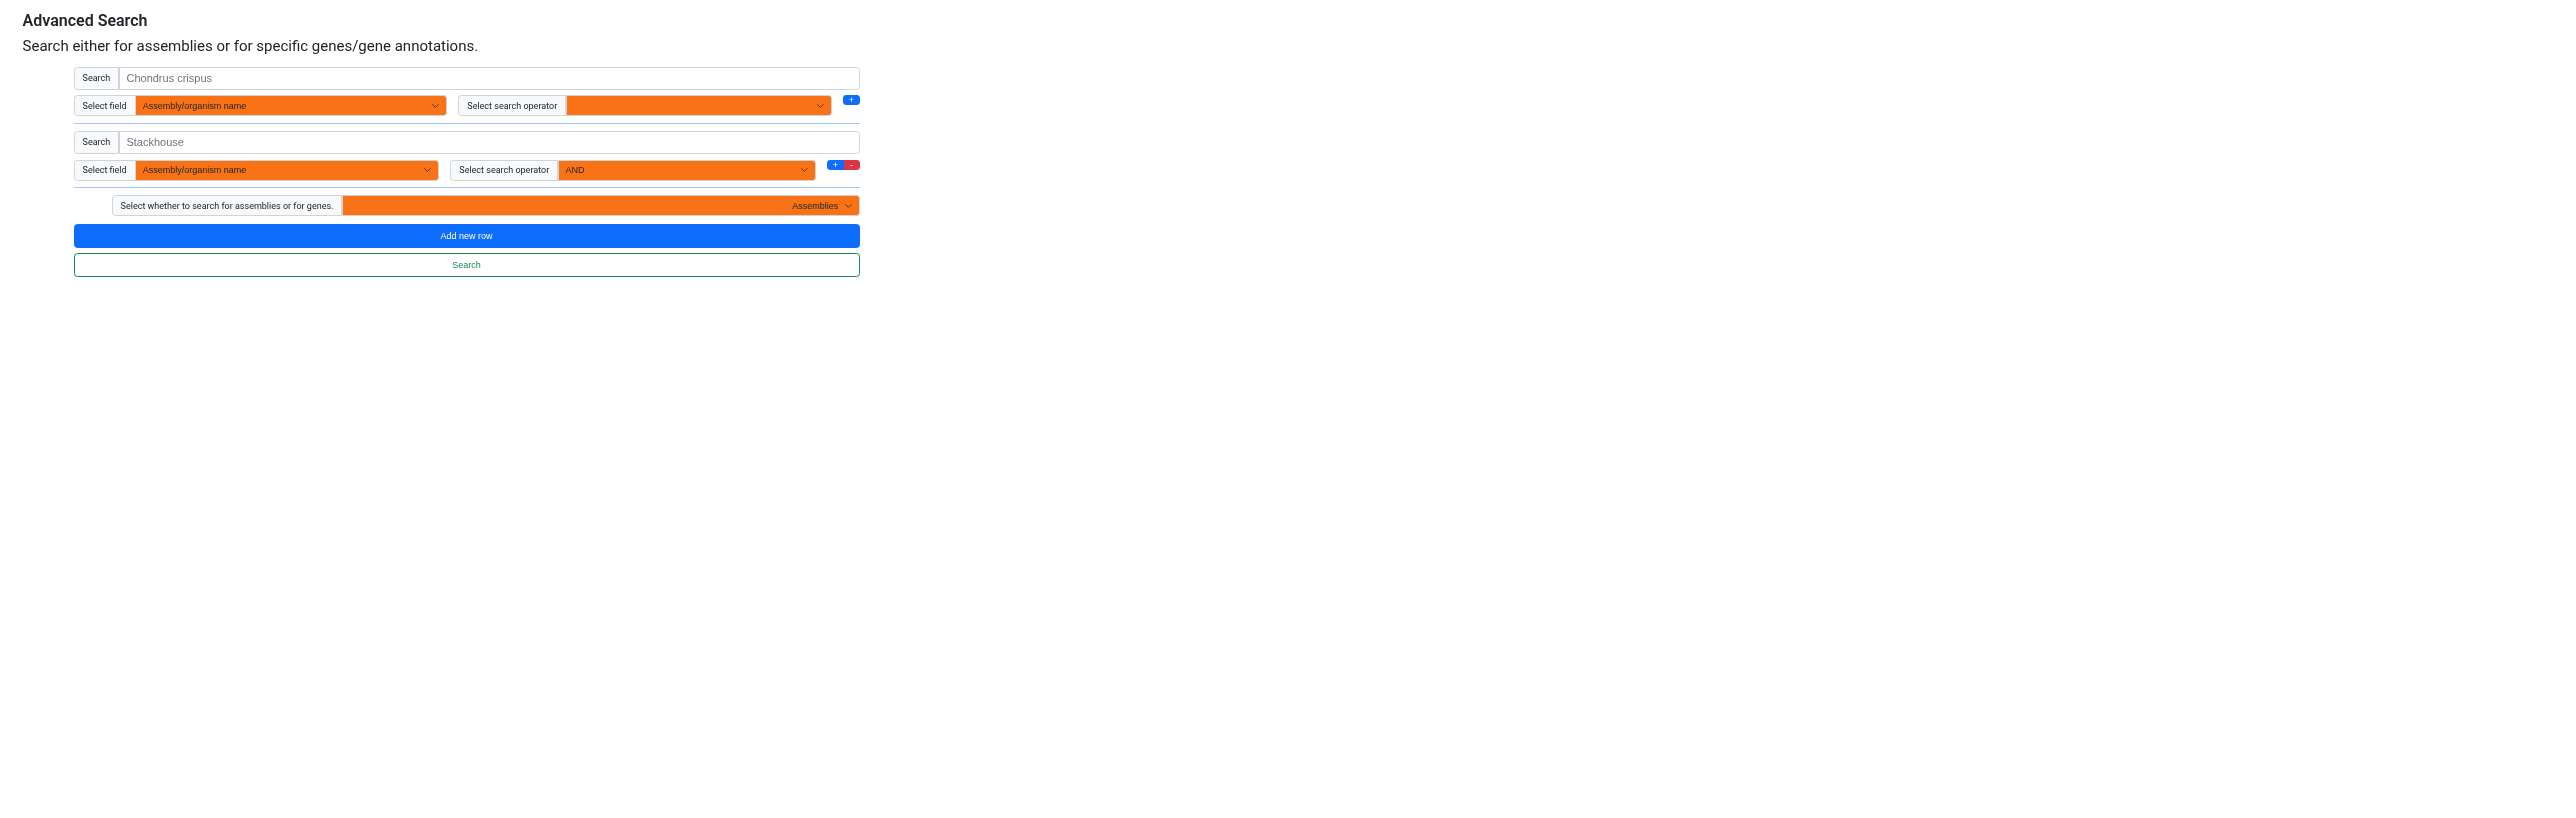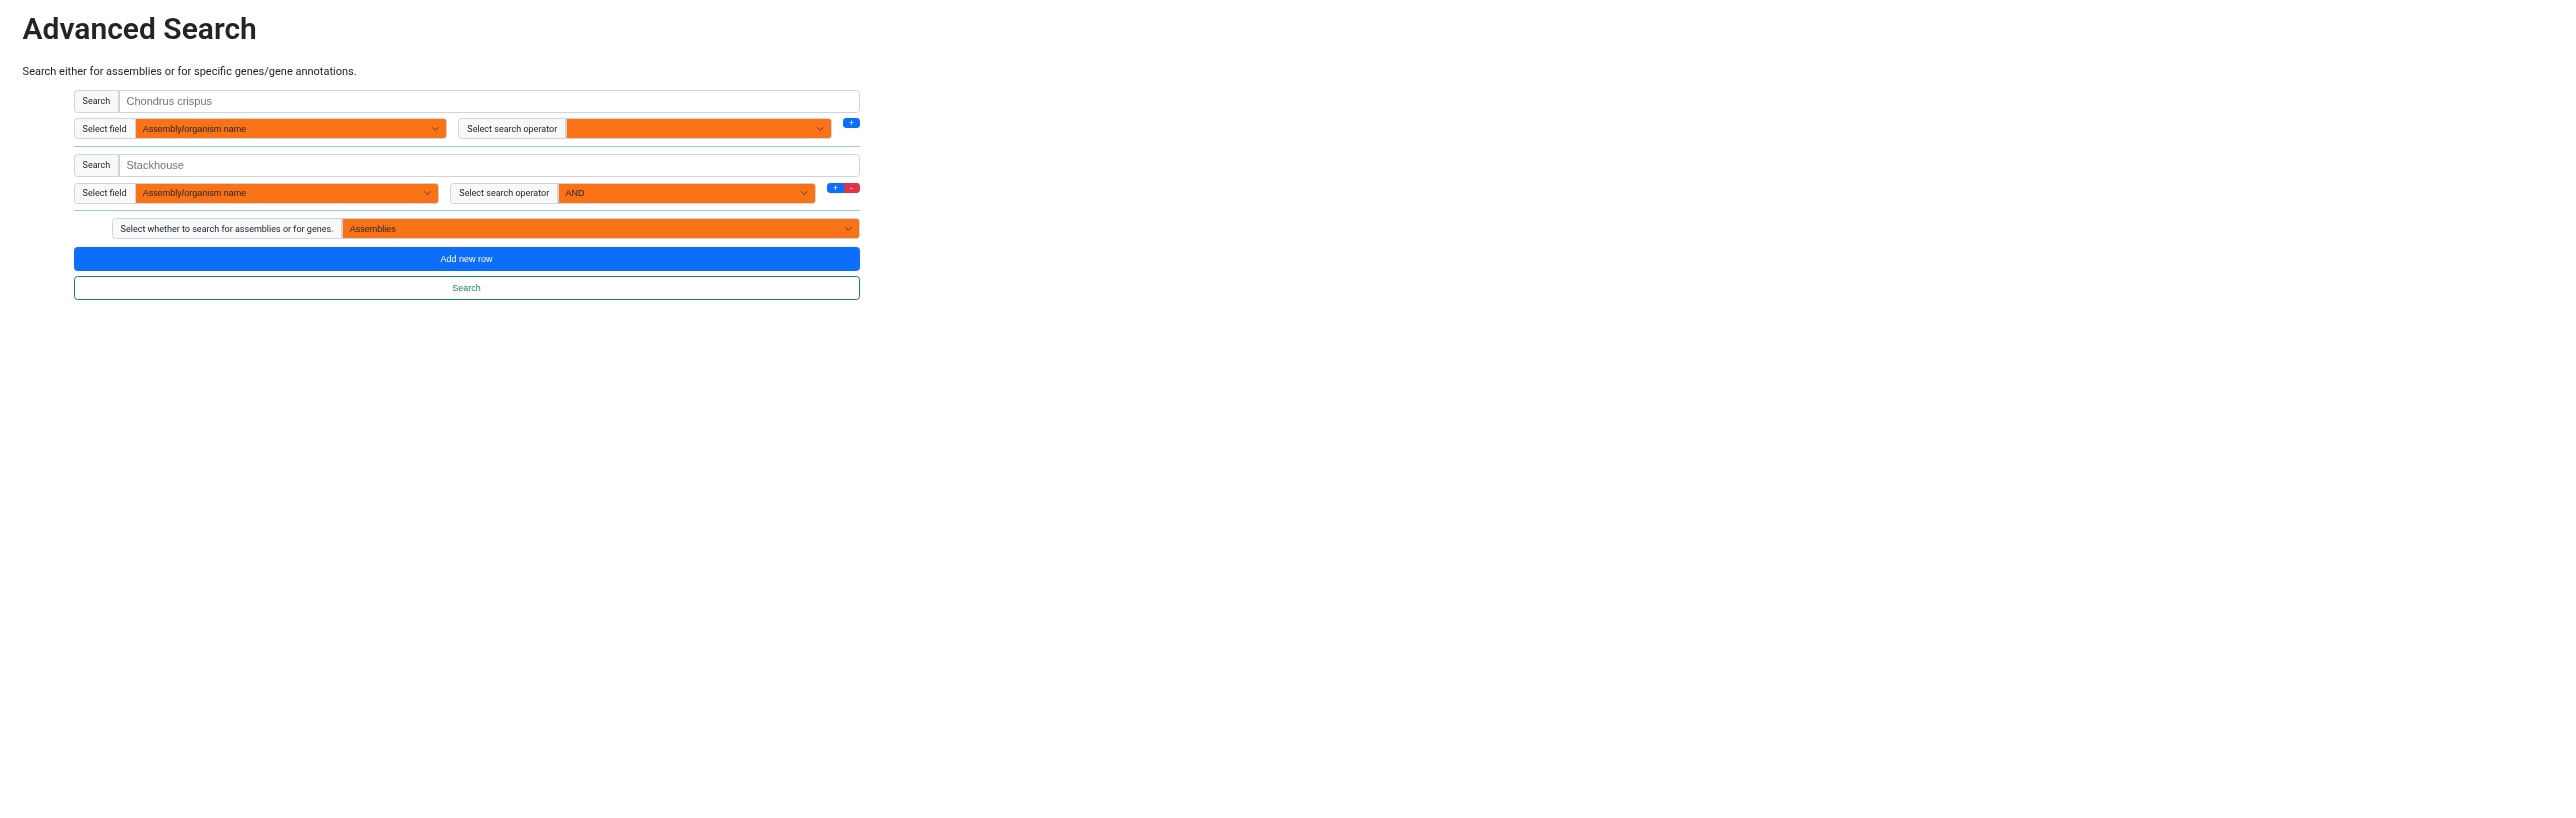--- a/index.html
+++ b/index.html
@@ -4,26 +4,26 @@
   <style>
     * { box-sizing: border-box; margin: 0; padding: 0; }
     body {
       font-family: "Segoe UI", -apple-system, BlinkMacSystemFont, Roboto, "Helvetica Neue", Arial, sans-serif;
       color: #212529;
       background: #fff;
       padding: 11.3px 22.6px;
     }
     .container { max-width: 837px; }
     h1 {
-      font-size: 30px;
+      font-size: 16px;
       font-weight: 600;
-      margin-bottom: 19px;
+      margin-bottom: 7px;
     }
     .subtitle {
-      font-size: 11px;
+      font-size: 15px;
       color: #212529;
       margin-bottom: 11.3px;
     }
     .indented {
       margin-left: 51px;
     }
     .search-block {
       margin-bottom: 0;
     }
     .input-group {
@@ -130,20 +130,21 @@
       display: flex;
       margin-bottom: 8px;
       padding-left: 38px;
     }
     .type-row .input-group-text {
       border-radius: 3.4px 0 0 3.4px;
     }
     .type-row .select-wrapper { flex: 1; }
     .type-row .form-select {
       border-radius: 0 3.4px 3.4px 0;
+      text-align: right;
     }
     .btn-block {
       display: block;
       width: 100%;
       padding: 5.7px;
       font-size: 9px;
       border-radius: 3.4px;
       text-align: center;
       cursor: pointer;
       margin-bottom: 5.7px;

